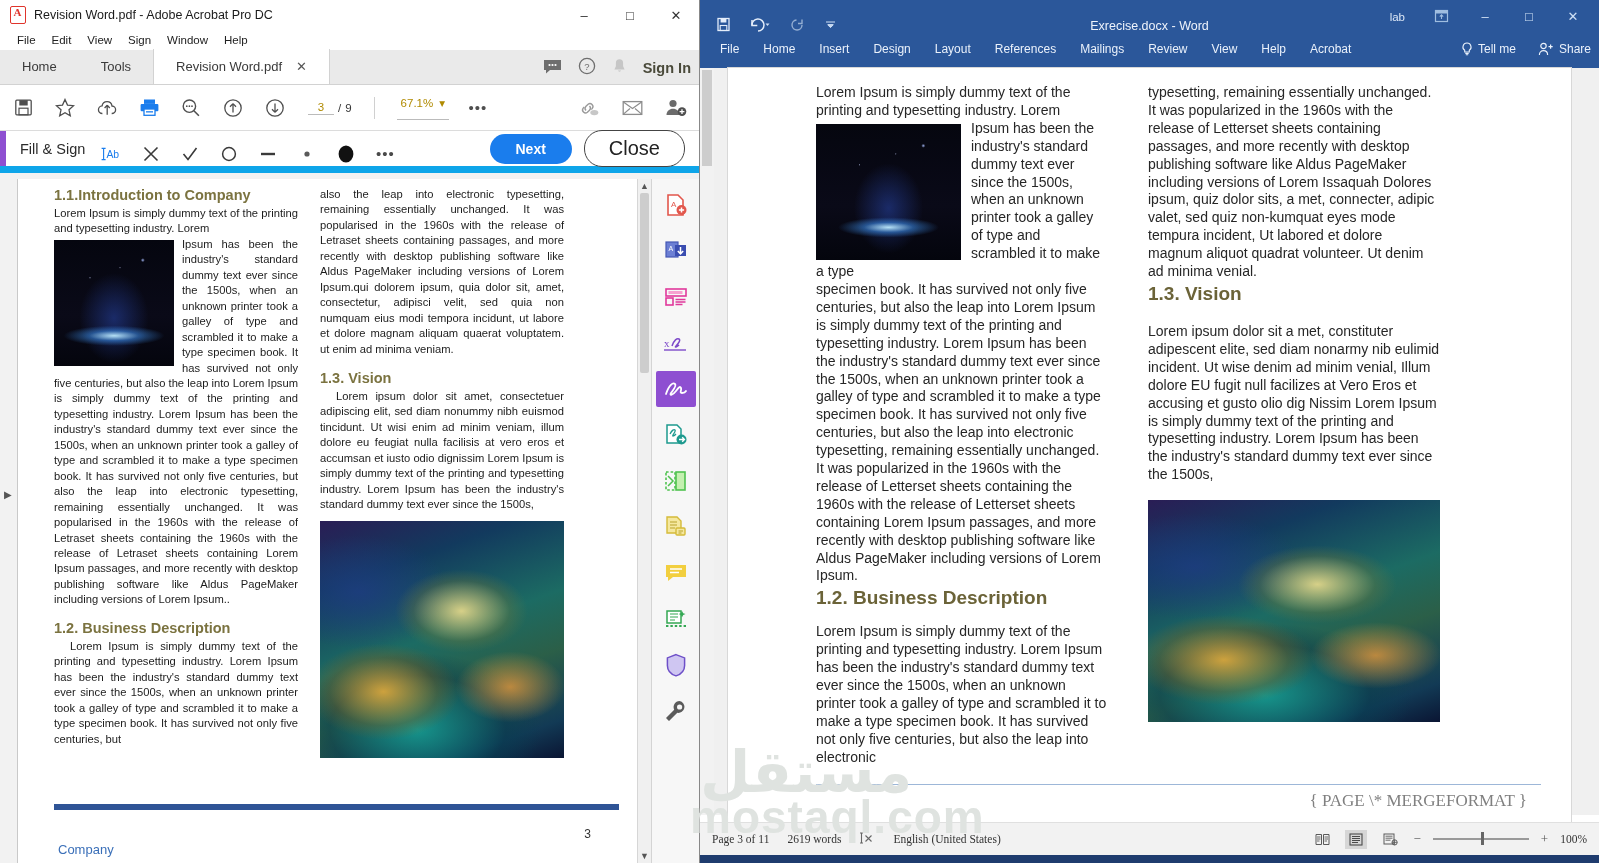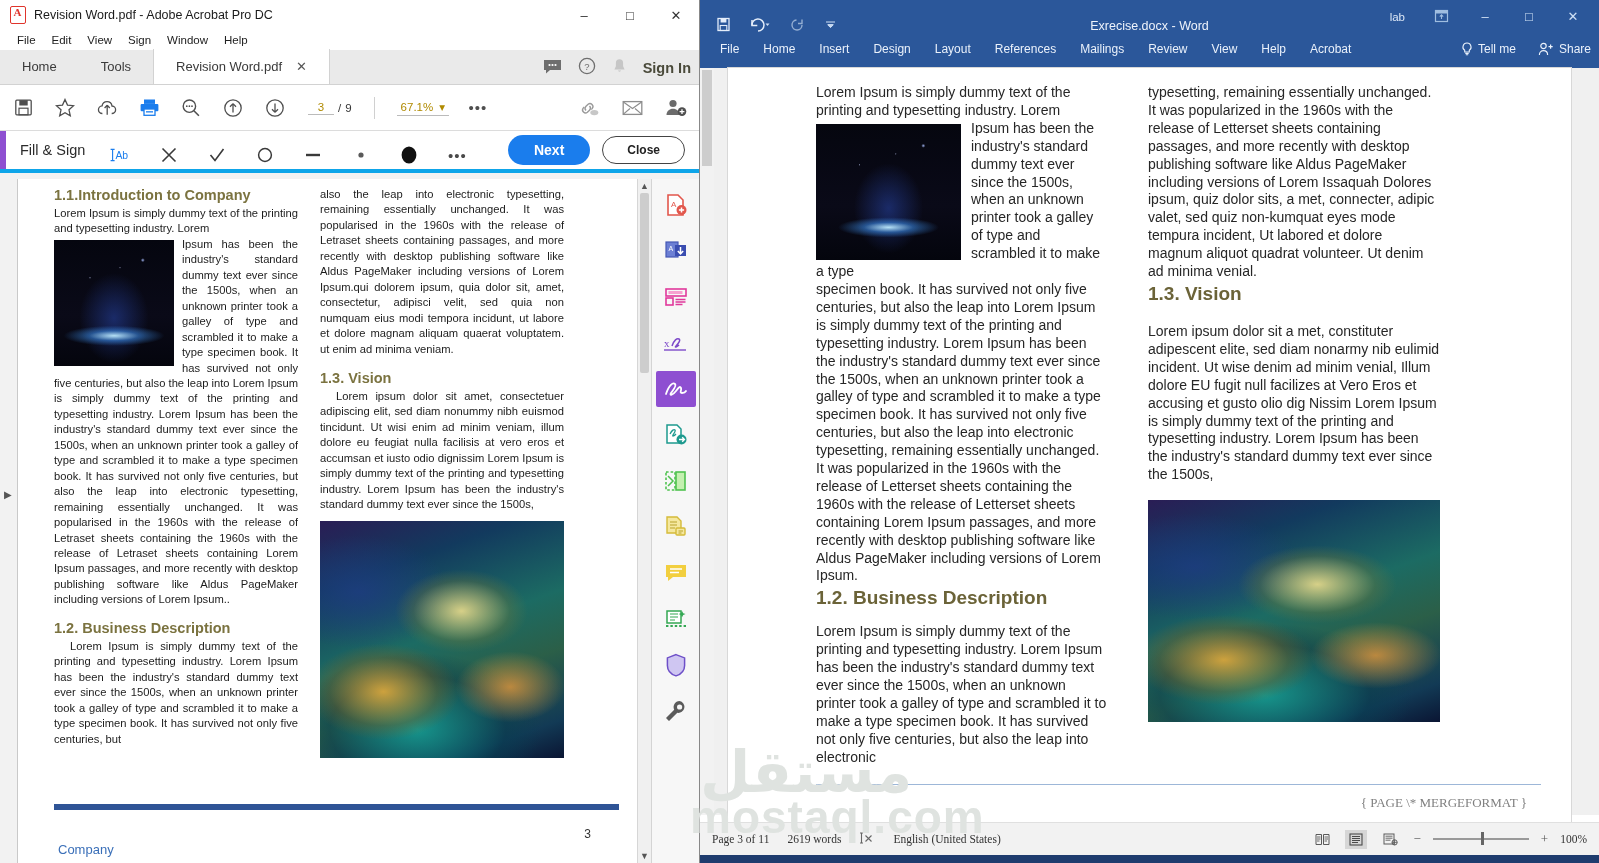--- a/index.html
+++ b/index.html
@@ -43,36 +43,36 @@
   .ac-toolbar { height:46px; background:#fff; display:flex; align-items:center;
     padding:0 10px; gap:16px; border-bottom:1px solid #dcdcdc; position:relative; }
   .ac-tool { width:26px; height:26px; display:flex; align-items:center;
     justify-content:center; color:#444; }
   .pagebox { display:flex; align-items:center; font-size:11.5px; color:#333;
     gap:4px; margin-left:4px; }
   .pagenum { width:26px; text-align:center; border-bottom:1px solid #bbb;
     padding-bottom:1px; color:#b08a00; }
   .vsep { width:1px; height:22px; background:#d0d0d0; margin:0 6px; }
   .zoombox { display:flex; align-items:center; gap:6px; font-size:11.5px;
-    color:#b08a00; border-bottom:1px solid #bbb; padding:0 4px 1px 4px; }
+    color:#b08a00; border-bottom:1px solid #bbb; padding:0 4px 9px 4px; }
   .ac-toolright { position:absolute; right:10px; display:flex; gap:18px;
     align-items:center; }
 
   .ac-fillsign { height:42px; background:#fff; display:flex; align-items:center;
-    gap:24px; padding-left:20px; border-bottom:4px solid #0ea5e9;
+    gap:15px; padding-left:20px; border-bottom:7px solid #0ea5e9;
     position:relative; }
   .ac-fillsign:before { content:""; position:absolute; left:0; top:0; bottom:0;
     width:6px; background:#8e4fd1; }
   .fs-label { font-size:14.5px; color:#2b2b2b; }
   .fs-ic { display:flex; align-items:center; justify-content:center;
     width:24px; height:24px; color:#333;margin-top:10px; }
   .fs-btns { position:absolute; right:14px; display:flex; gap:12px; align-items:center; }
   .btn-next { background:#1a7ded; color:#fff; font-size:14px; font-weight:bold;
     border-radius:18px; padding:7px 26px; }
-  .btn-close { background:#fff; color:#222; font-size:12px; font-weight:bold;
+  .btn-close { background:#fff; color:#222; font-size:20px; font-weight:normal;
     border-radius:18px; padding:6px 24px; border:1.4px solid #444; }
 
   .ac-body { position:absolute; top:179px; left:0; right:0; bottom:0;
     background:#525659; display:flex; }
   .ac-leftstrip { width:18px; background:#f2f2f2; border-right:1px solid #c9c9c9;
     position:relative; }
   .ac-leftstrip .arrow { position:absolute; left:4px; top:310px; font-size:10px;
     color:#555; }
   .ac-pagewrap { flex:1; background:#fff; position:relative; overflow:hidden; }
   .ac-page { position:absolute; left:0; top:0; width:100%; height:100%;
@@ -154,21 +154,21 @@
   .w-page { position:absolute; left:28px; right:28px; top:0; bottom:-10px;
     background:#fff; box-shadow:0 0 0 1px #d8d8d8; padding:16px 30px 0 88px; }
   .w-cols { display:flex; gap:40px; }
   .w-col { width:292px; }
   .w-h { font-size:19px; font-weight:bold; color:#6b6338; margin:2px 0 2px 0; }
   .w-p { font-size:14px; line-height:1.28; color:#262626; }
   .w-img-a { width:145px; height:136px; float:left; margin:4px 10px 3px 0; }
   .w-img-b { width:292px; height:222px; margin-top:16px; }
   .w-footer-rule { position:absolute; left:88px; right:30px; bottom:40px;
     border-top:1px solid #9db7d8; }
-  .w-footer-field { position:absolute; right:44px; bottom:14px; font-size:13px;
+  .w-footer-field { position:absolute; right:44px; bottom:14px; font-size:17px;
     color:#808080; font-family:"Liberation Serif", serif;margin-left:44px; }
 
   .w-status { position:absolute; left:0; right:0; bottom:8px; height:24px;
     background:#f2f2f2; display:flex; align-items:center; padding:16px 12px;
     font-size:11.5px; color:#333; gap:18px; border-top:1px solid #e0e0e0;font-family:Liberation Serif, serif; }
   .w-statright { position:absolute; right:12px; display:flex; align-items:center; gap:12px; }
   .w-viewic { width:22px; height:19px; display:flex; align-items:center;
     justify-content:center; color:#555; }
   .w-viewic.sel { background:#d6d6d6; }
   .w-zoomtrack { width:96px; height:1.5px; background:#999; position:relative; }

